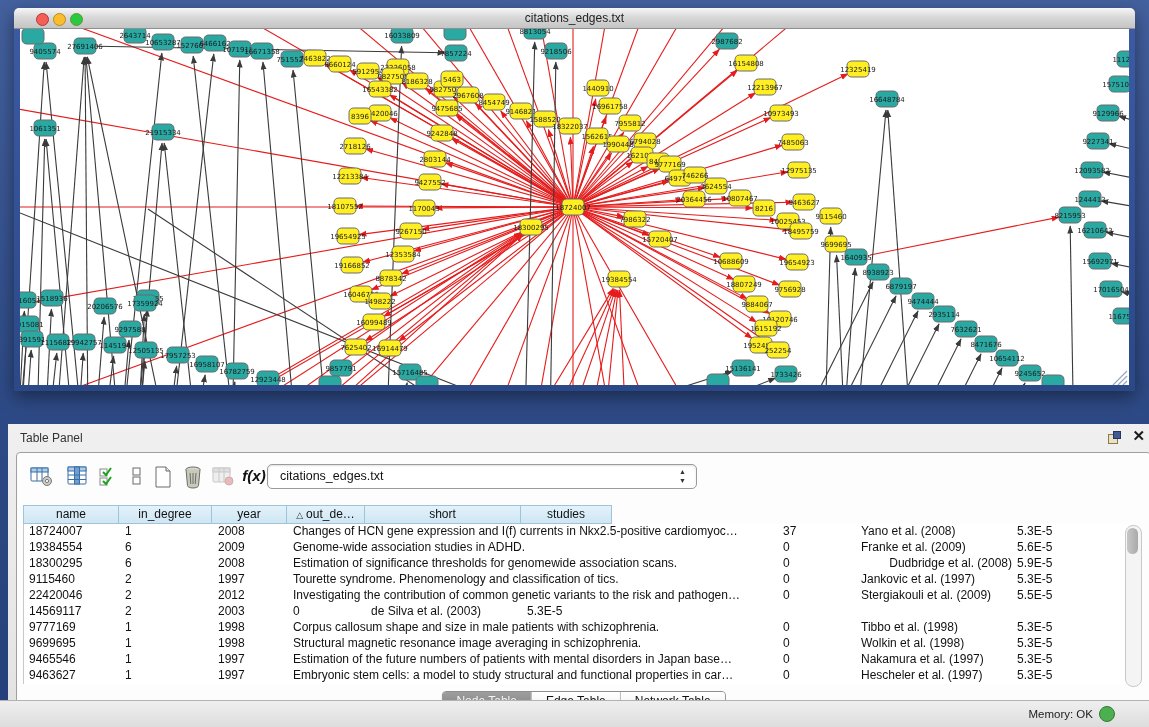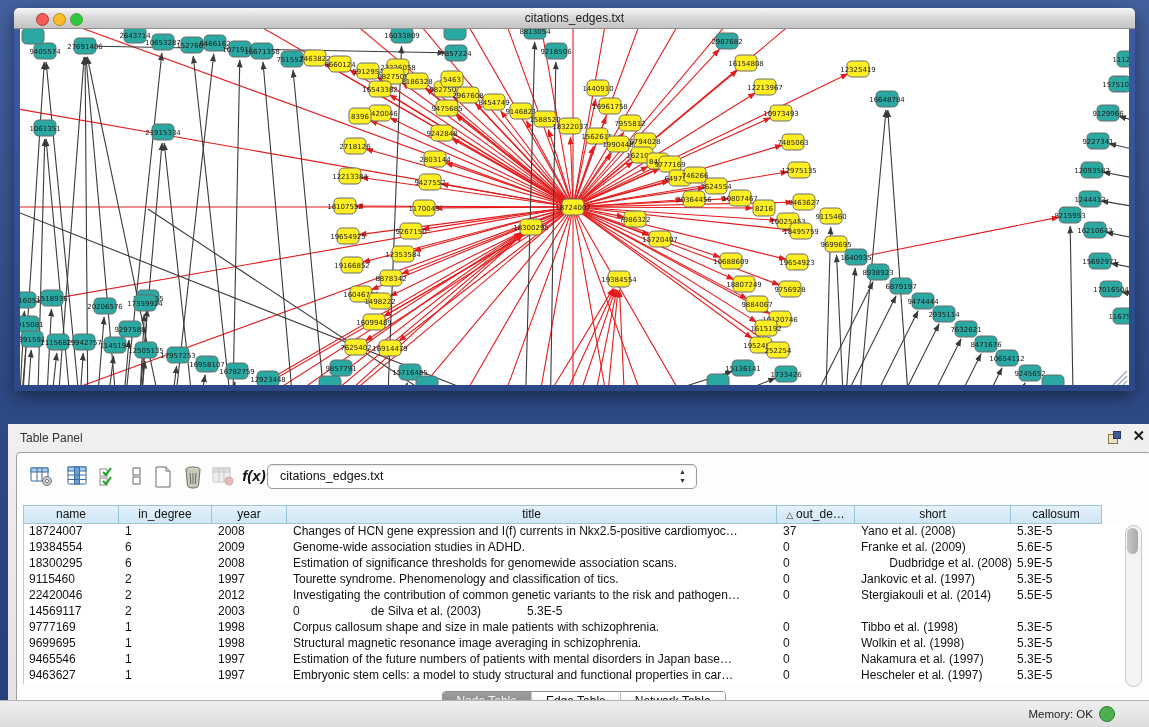--- a/index.html
+++ b/index.html
@@ -899,24 +899,23 @@
         <span class="sel-label">citations_edges.txt</span>
         <span class="spinner">▲<br>▼</span>
       </div>
     </div>
 
     <div class="dtable">
       <div class="hdr" id="table-header">
           <div class="hcell" style="width: 96px;">name</div>
           <div class="hcell" style="width: 93px;">in_degree</div>
           <div class="hcell" style="width: 75px;">year</div>
-          <div class="hcell" style="width: 490px;">title</div>
           <div class="hcell" style="width: 78px;"><span class="sort-tri">△</span>out_de…</div>
           <div class="hcell" style="width: 156px;">short</div>
-          <div class="hcell" style="width: 91px;">callosum</div>
+          <div class="hcell" style="width: 91px;">studies</div>
         </div>
       <div class="rows" id="table-rows">
           <div class="drow">
             <div class="dcell" style="width: 96px;">18724007</div>
             <div class="dcell" style="width: 93px;">1</div>
             <div class="dcell" style="width: 75px;">2008</div>
             <div class="dcell" style="width: 490px;">Changes of HCN gene expression and I(f) currents in Nkx2.5-positive cardiomyoc…</div>
             <div class="dcell" style="width: 78px;">37</div>
             <div class="dcell" style="width: 156px;">Yano et al. (2008)</div>
             <div class="dcell" style="width: 91px;">5.3E-5</div>
@@ -947,21 +946,21 @@
             <div class="dcell" style="width: 78px;">0</div>
             <div class="dcell" style="width: 156px;">Jankovic et al. (1997)</div>
             <div class="dcell" style="width: 91px;">5.3E-5</div>
           </div>
           <div class="drow">
             <div class="dcell" style="width: 96px;">22420046</div>
             <div class="dcell" style="width: 93px;">2</div>
             <div class="dcell" style="width: 75px;">2012</div>
             <div class="dcell" style="width: 490px;">Investigating the contribution of common genetic variants to the risk and pathogen…</div>
             <div class="dcell" style="width: 78px;">0</div>
-            <div class="dcell" style="width: 156px;">Stergiakouli et al. (2014)</div>
+            <div class="dcell" style="width: 156px;">Stergiakouli et al. (2009)</div>
             <div class="dcell" style="width: 91px;">5.5E-5</div>
           </div>
           <div class="drow">
             <div class="dcell" style="width: 96px;">14569117</div>
             <div class="dcell" style="width: 93px;">2</div>
             <div class="dcell" style="width: 75px;">2003</div>
             <div class="dcell" style="width: 78px;">0</div>
             <div class="dcell" style="width: 156px;">de Silva et al. (2003)</div>
             <div class="dcell" style="width: 91px;">5.3E-5</div>
           </div>

